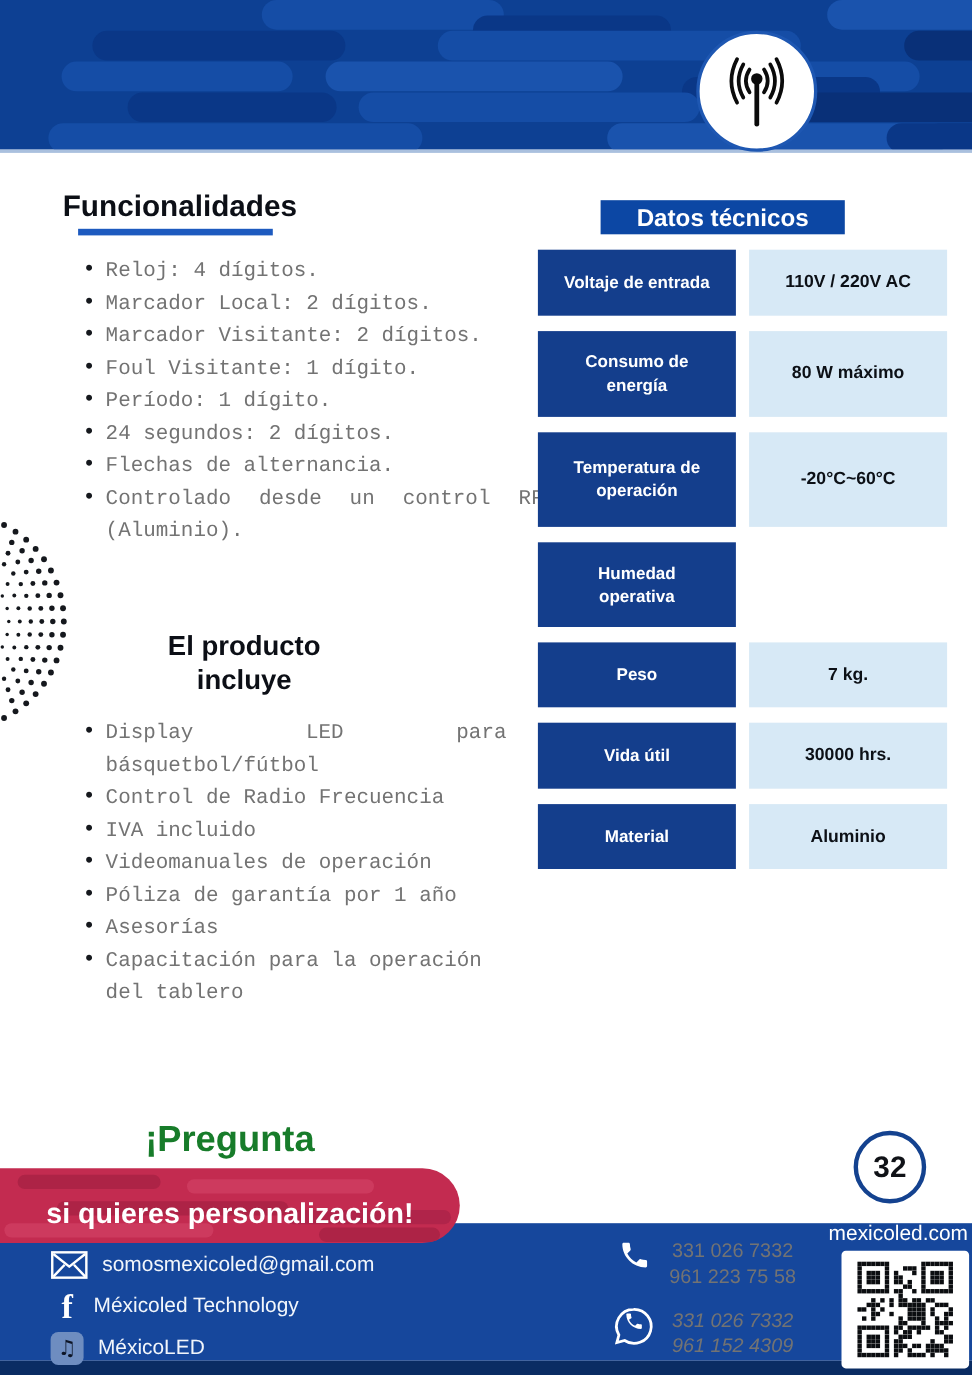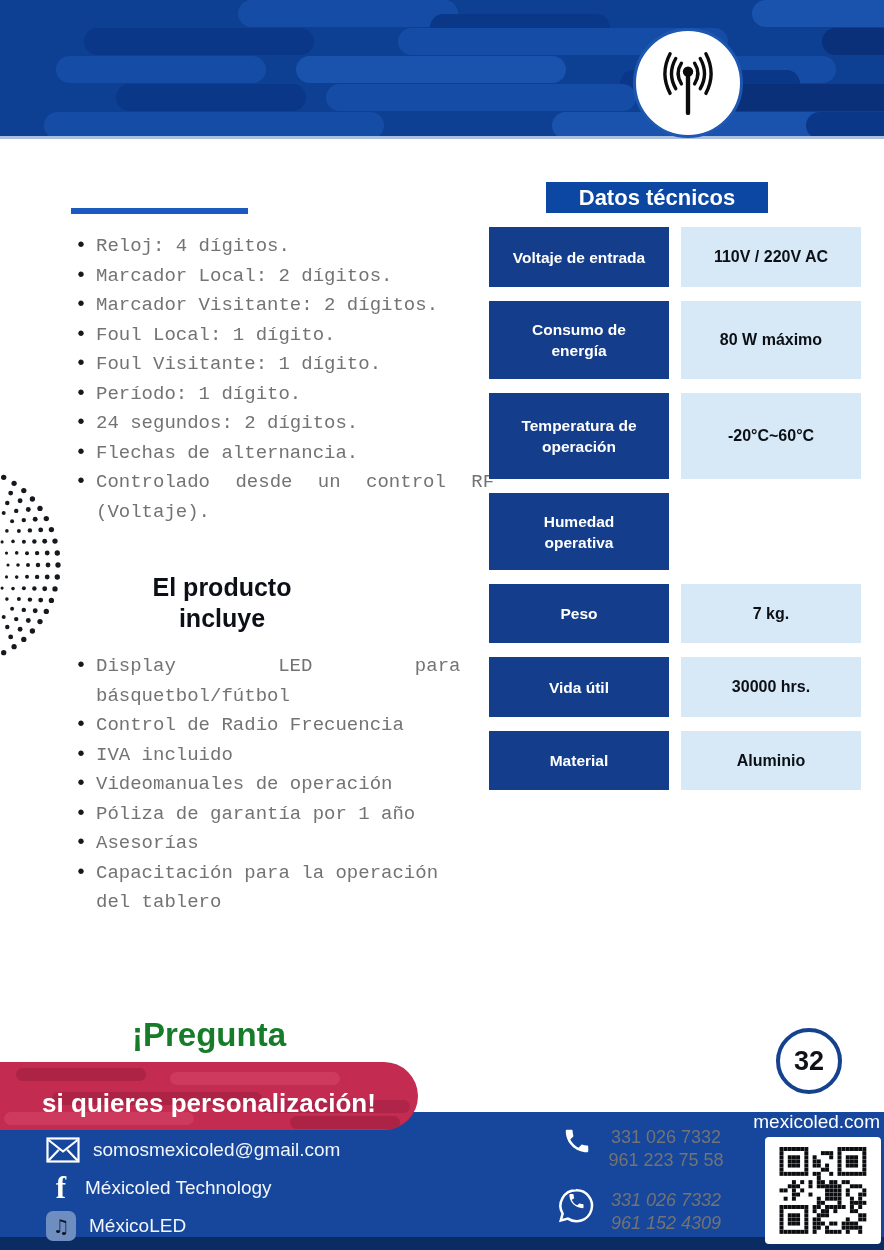--- a/index.html
+++ b/index.html
@@ -100,34 +100,34 @@
         <path d="M16 9 Q5 30 16 51"></path>
         <path d="M42 19 Q49 30 42 41"></path>
         <path d="M48 14 Q57 30 48 46"></path>
         <path d="M54 9 Q65 30 54 51"></path>
       </g>
       <circle cx="35" cy="28" r="5.5" fill="#0b0b0b"></circle>
       <rect x="32.7" y="30" width="4.6" height="44" rx="2.3" fill="#0b0b0b"></rect>
     </svg>
   </div>
 
+  <h1 class="features-title">Funcionalidades</h1>
   <div class="title-rule"></div>
 
   <ul class="blist" id="features-list">
     <li>Reloj: 4 dígitos.</li>
     <li>Marcador Local: 2 dígitos.</li>
     <li>Marcador Visitante: 2 dígitos.</li>
-    <li>Foul Local: 1 dígito.</li>
     <li>Foul Visitante: 1 dígito.</li>
     <li>Período: 1 dígito.</li>
     <li>24 segundos: 2 dígitos.</li>
     <li>Flechas de alternancia.</li>
     <li>
       <span class="rf-l1">Controlado desde un control RF</span><br>
-      <span>(Voltaje).</span>
+      <span>(Aluminio).</span>
     </li>
   </ul>
 
   <h2 class="includes-title">El producto
 incluye</h2>
 
   <ul class="blist" id="includes-list">
     <li>
       <span class="disp-l1">Display LED para</span><br>
       <span>básquetbol/fútbol</span>

